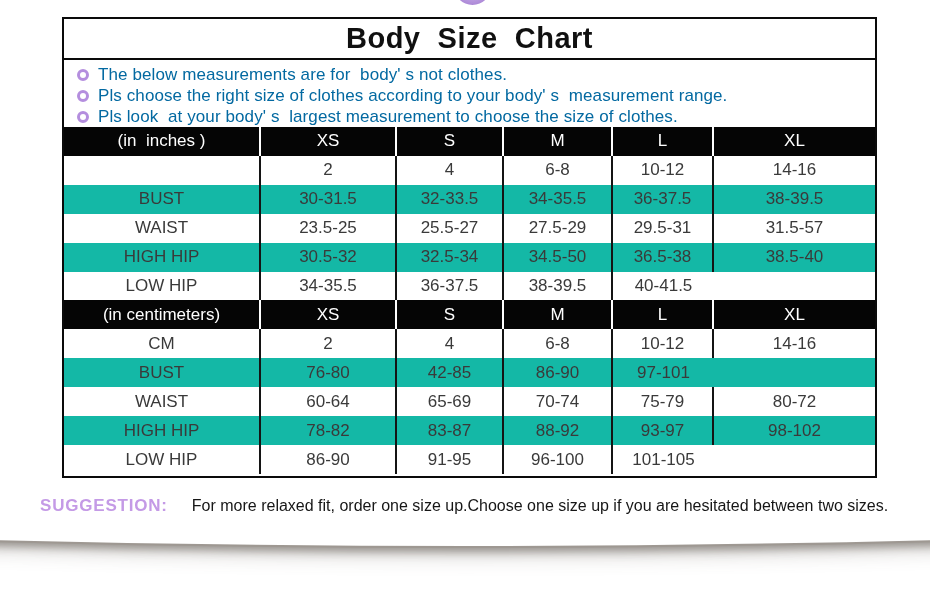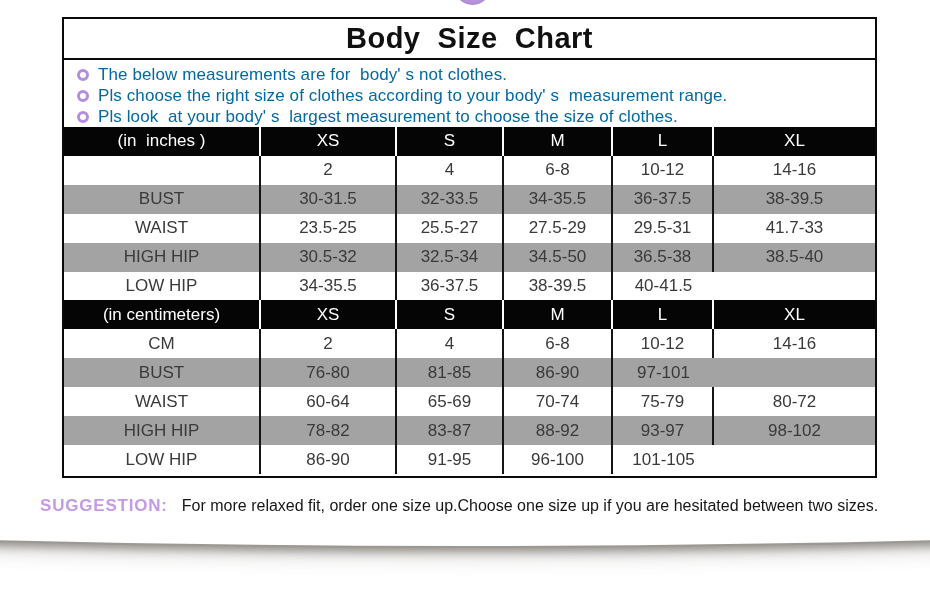--- a/index.html
+++ b/index.html
@@ -42,26 +42,26 @@
   .t-row { display:grid; grid-template-columns:197px 136px 107px 109px 101px 161px; }
   .tc {
     display:flex; align-items:center; justify-content:center;
     font-size:17px; color:#3a3a3a; white-space:pre-wrap;
     border-right:2px solid #141414;
   }
   .tc:last-child { border-right:none; }
   .t-row.header { background:#050505; }
   .t-row.header .tc { color:#ffffff; border-right:2px solid #ffffff; }
   .t-row.header .tc:last-child { border-right:none; }
-  .t-row.shade { background:#a3a3a3;text-align:right; }
+  .t-row.shade { background:#14b8a6;text-align:right; }
   
   .suggestion { position:absolute; left:40px; top:496px; width:868px; font-size:16px; color:#161616; }
   .suggestion-label {
     color:#c49ae6; font-weight:bold; font-size:17px;
-    letter-spacing:0.8px; margin-right:14px;
+    letter-spacing:0.8px; margin-right:24px;
   }
   
   .floor-shadow {
     position:absolute; left:0; top:528px; width:930px; height:78px;
     overflow:hidden; pointer-events:none;
   }
   .floor-shadow-arc {
     position:absolute; left:50%; margin-left:-18500px; top:-36980px;
     width:37000px; height:37000px; border-radius:50%;
     background:#ffffff;
@@ -125,21 +125,21 @@
         <span class="tc">36-37.5</span>
         <span class="tc">38-39.5</span>
       </div>
 
       <div class="t-row plain">
         <span class="tc">WAIST</span>
         <span class="tc">23.5-25</span>
         <span class="tc">25.5-27</span>
         <span class="tc">27.5-29</span>
         <span class="tc">29.5-31</span>
-        <span class="tc">41.7-33</span>
+        <span class="tc">31.5-57</span>
       </div>
 
       <div class="t-row shade">
         <span class="tc">HIGH HIP</span>
         <span class="tc">30.5-32</span>
         <span class="tc">32.5-34</span>
         <span class="tc">34.5-50</span>
         <span class="tc">36.5-38</span>
         <span class="tc">38.5-40</span>
       </div>
@@ -166,21 +166,21 @@
         <span class="tc">2</span>
         <span class="tc">4</span>
         <span class="tc">6-8</span>
         <span class="tc">10-12</span>
         <span class="tc">14-16</span>
       </div>
 
       <div class="t-row shade">
         <span class="tc">BUST</span>
         <span class="tc">76-80</span>
-        <span class="tc">81-85</span>
+        <span class="tc">42-85</span>
         <span class="tc">86-90</span>
         <span class="tc">97-101</span>
       </div>
 
       <div class="t-row plain">
         <span class="tc">WAIST</span>
         <span class="tc">60-64</span>
         <span class="tc">65-69</span>
         <span class="tc">70-74</span>
         <span class="tc">75-79</span>

